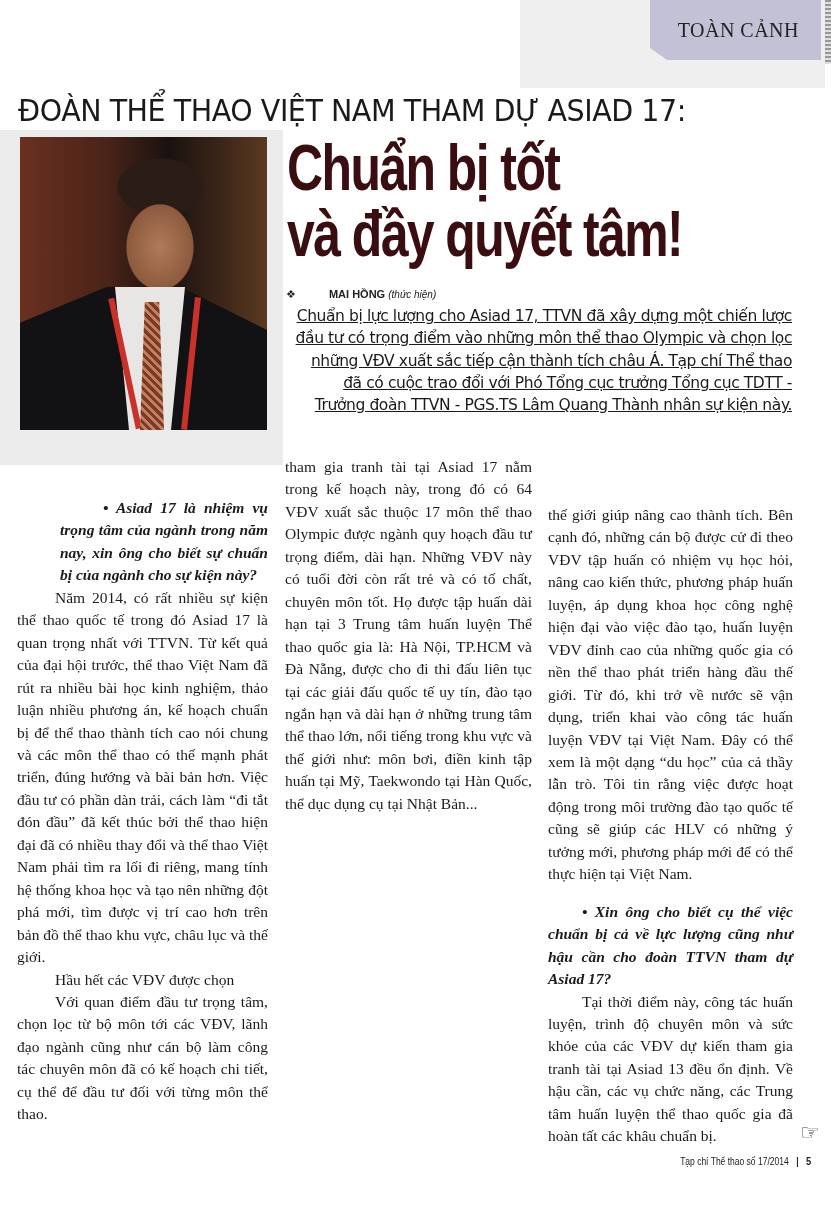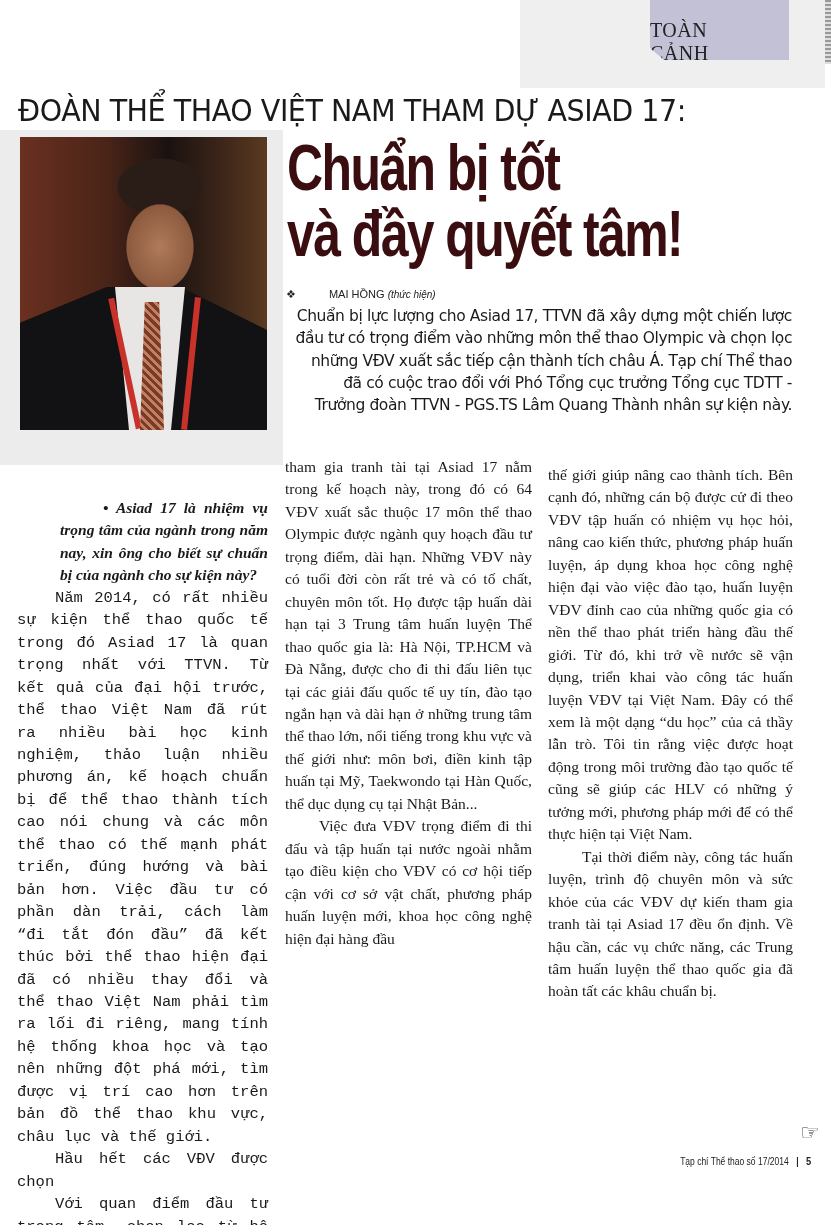--- a/index.html
+++ b/index.html
@@ -6,21 +6,21 @@
   body {
     width: 831px; height: 1225px; position: relative; overflow: hidden;
     background: #ffffff; color: #1a1a1a;
     font-family: "Liberation Serif", serif;
   }
   .top-grey {
     position: absolute; left: 520px; top: 0; width: 305px; height: 88px;
     background: #efefef;
   }
   .section-tab {
-    position: absolute; left: 650px; top: 0; width: 139px; height: 60px;
+    position: absolute; left: 650px; top: 0; width: 171px; height: 60px;
     background: #c2c1d6;
     clip-path: polygon(0 0, 100% 0, 100% 100%, 10% 100%, 0 80%);
   }
   .section-tab span {
     position: absolute; right: 22px; top: 19px;
     font-family: "Liberation Serif", serif; font-size: 20px; letter-spacing: 0.5px;
     color: #222;
   }
   .edge-strip {
     position: absolute; right: 0; top: 0; width: 6px; height: 64px;
@@ -69,42 +69,42 @@
   .headline {
     position: absolute; left: 287px; top: 135px; width: 540px;
     font-family: "Liberation Sans", sans-serif; font-weight: bold;
     color: #3a0d10; font-size: 64px; line-height: 66px; letter-spacing: -2px;
     transform: scaleX(0.78); transform-origin: left top;
   }
   .byline {
     position: absolute; left: 286px; top: 288px;
     font-family: "Liberation Sans", sans-serif; font-size: 11px; color: #222;
   }
-  .byline b { font-weight: normal; padding-left: 30px; }
+  .byline b { font-weight: bold; padding-left: 30px; }
   .byline i { font-style: italic; font-size: 10px; }
   .lead {
     position: absolute; left: 292px; top: 305px; width: 500px;
     font-family: "DejaVu Sans", sans-serif; font-size: 15.5px; line-height: 22.3px;
-    text-align: right; color: #1a1a1a; letter-spacing: -0.4px;
+    text-align: right; color: #1a1a1a; letter-spacing: -0.4px; text-decoration: underline;
   }
   .column {
     position: absolute; top: 482px;
     font-family: "Liberation Serif", serif; font-size: 15.5px; line-height: 22.45px;
     text-align: justify; color: #1a1a1a;
   }
   .col1 { left: 60px; width: 208px; }
   .col1 .q { margin-left: 0; }
   .col2 { left: 285px; width: 247px; top: 456px; }
-  .col3 { left: 548px; width: 245px; top: 464px; }
+  .col3 { left: 548px; width: 245px; top: 504px; }
   .column p { margin: 0; }
   .column .q { font-weight: bold; font-style: italic; margin-top: 15px; }
   .column .ind { text-indent: 34px; }
   .column .q.ind { text-indent: 34px; }
   .col1 .q { text-indent: 0; }
-  .col1 .ind { text-indent: 38px; font-family: Liberation Mono, monospace; }
+  .col1 .ind { text-indent: 38px; }
   .col1 p { margin-left: -43px; }
   .col1 p.q:first-child { text-indent: 43px; }
   .pointer {
     position: absolute; left: 800px; top: 1120px; font-size: 22px; color: #333;
     font-family: "DejaVu Sans", sans-serif;
   }
   .footer {
     position: absolute; right: 20px; top: 1155px;
     font-family: "Liberation Sans", sans-serif; font-size: 10px; color: #222;
     transform: scaleX(0.85); transform-origin: right top;
@@ -147,26 +147,26 @@
 
 <div class="column col1">
   <p class="q">• Asiad 17 là nhiệm vụ trọng tâm của ngành trong năm nay, xin ông cho biết sự chuẩn bị của ngành cho sự kiện này?</p>
   <p class="ind">Năm 2014, có rất nhiều sự kiện thể thao quốc tế trong đó Asiad 17 là quan trọng nhất với TTVN. Từ kết quả của đại hội trước, thể thao Việt Nam đã rút ra nhiều bài học kinh nghiệm, thảo luận nhiều phương án, kế hoạch chuẩn bị để thể thao thành tích cao nói chung và các môn thể thao có thế mạnh phát triển, đúng hướng và bài bản hơn. Việc đầu tư có phần dàn trải, cách làm “đi tắt đón đầu” đã kết thúc bởi thể thao hiện đại đã có nhiều thay đổi và thể thao Việt Nam phải tìm ra lối đi riêng, mang tính hệ thống khoa học và tạo nên những đột phá mới, tìm được vị trí cao hơn trên bản đồ thể thao khu vực, châu lục và thế giới.</p>
   <p class="ind">Hầu hết các VĐV được chọn</p>
   <p class="ind">Với quan điểm đầu tư trọng tâm, chọn lọc từ bộ môn tới các VĐV, lãnh đạo ngành cũng như cán bộ làm công tác chuyên môn đã có kế hoạch chi tiết, cụ thể để đầu tư đối với từng môn thể thao.</p>
 </div>
 
 <div class="column col2">
   <p>tham gia tranh tài tại Asiad 17 nằm trong kế hoạch này, trong đó có 64 VĐV xuất sắc thuộc 17 môn thể thao Olympic được ngành quy hoạch đầu tư trọng điểm, dài hạn. Những VĐV này có tuổi đời còn rất trẻ và có tố chất, chuyên môn tốt. Họ được tập huấn dài hạn tại 3 Trung tâm huấn luyện Thể thao quốc gia là: Hà Nội, TP.HCM và Đà Nẵng, được cho đi thi đấu liên tục tại các giải đấu quốc tế uy tín, đào tạo ngắn hạn và dài hạn ở những trung tâm thể thao lớn, nổi tiếng trong khu vực và thế giới như: môn bơi, điền kinh tập huấn tại Mỹ, Taekwondo tại Hàn Quốc, thể dục dụng cụ tại Nhật Bản...</p>
-  <p class="ind">Việc đưa VĐV trọng điểm đi thi đấu và tập huấn tại nước ngoài nhằm tạo điều kiện cho VĐV có cơ hội tiếp cận với cơ sở vật chất, phương pháp huấn luyện mới, khoa học công nghệ hiện đại hàng đầu</p>
 </div>
 
 <div class="column col3">
   <p>thế giới giúp nâng cao thành tích. Bên cạnh đó, những cán bộ được cử đi theo VĐV tập huấn có nhiệm vụ học hỏi, nâng cao kiến thức, phương pháp huấn luyện, áp dụng khoa học công nghệ hiện đại vào việc đào tạo, huấn luyện VĐV đỉnh cao của những quốc gia có nền thể thao phát triển hàng đầu thế giới. Từ đó, khi trở về nước sẽ vận dụng, triển khai vào công tác huấn luyện VĐV tại Việt Nam. Đây có thể xem là một dạng “du học” của cả thầy lẫn trò. Tôi tin rằng việc được hoạt động trong môi trường đào tạo quốc tế cũng sẽ giúp các HLV có những ý tưởng mới, phương pháp mới để có thể thực hiện tại Việt Nam.</p>
-  <p class="ind">Tại thời điểm này, công tác huấn luyện, trình độ chuyên môn và sức khỏe của các VĐV dự kiến tham gia tranh tài tại Asiad 17 đều ổn định. Về hậu cần, các vụ chức năng, các Trung tâm huấn luyện thể thao quốc gia đã hoàn tất các khâu chuẩn bị.</p>
+  <p class="q ind">• Xin ông cho biết cụ thể việc chuẩn bị cả về lực lượng cũng như hậu cần cho đoàn TTVN tham dự Asiad 17?</p>
+  <p class="ind">Tại thời điểm này, công tác huấn luyện, trình độ chuyên môn và sức khỏe của các VĐV dự kiến tham gia tranh tài tại Asiad 13 đều ổn định. Về hậu cần, các vụ chức năng, các Trung tâm huấn luyện thể thao quốc gia đã hoàn tất các khâu chuẩn bị.</p>
 </div>
 
 <div class="pointer">☞</div>
 
 <div class="footer">
   <span>Tạp chí Thể thao số 17/2014</span>
   <span class="sep">|</span>
   <span class="page">5</span>
 </div>
 

